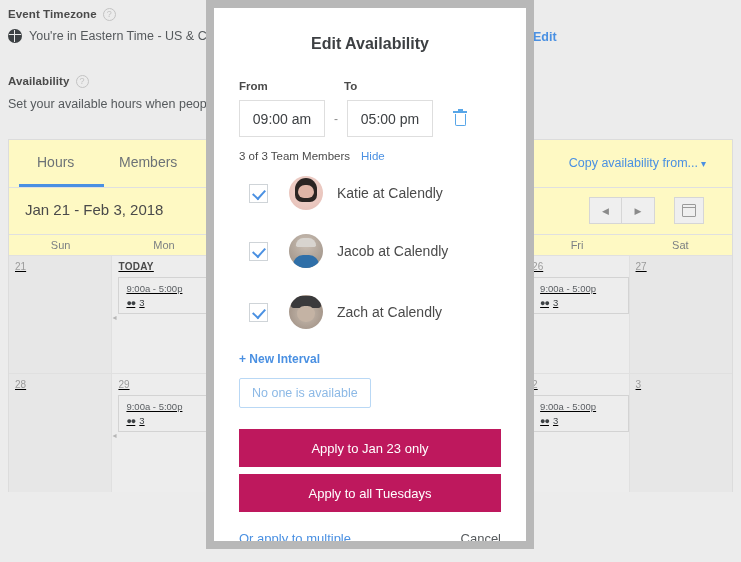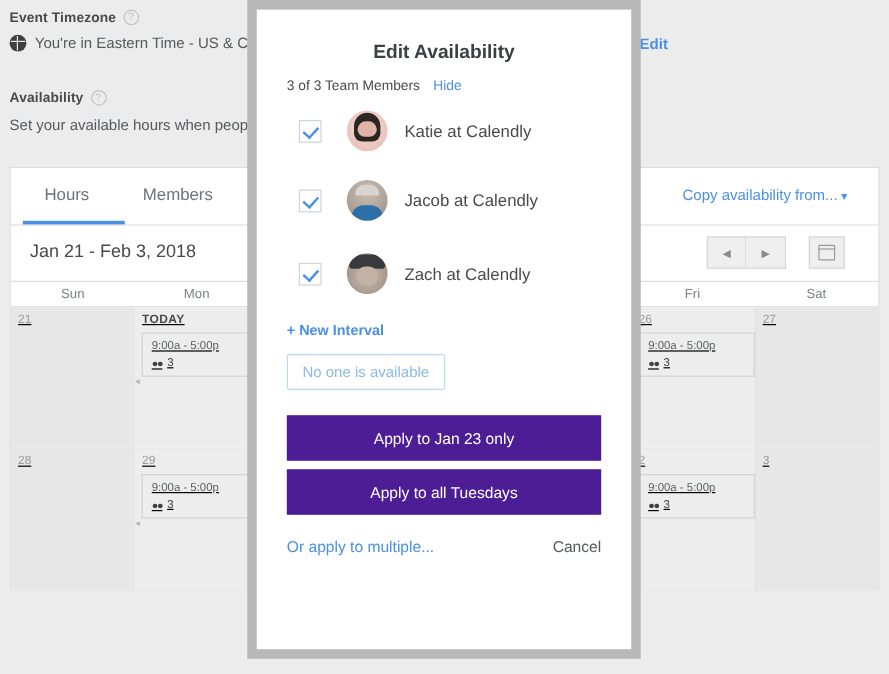--- a/index.html
+++ b/index.html
@@ -45,21 +45,21 @@
     white-space: nowrap;
   }
   .edit-link {
     position: absolute; left: 533px; top: 30px; font-size: 12.5px;
     color: #4a90e2; font-weight: bold; cursor: pointer;
   }
 
   
   .card {
     position: absolute; left: 8px; top: 139px; width: 725px; height: 353px;
-    background: #ffffff; border: 1px solid #dcdcdc;
+    background: #fef9c3; border: 1px solid #dcdcdc;
   }
   .tabs { position: relative; height: 48px; border-bottom: 1px solid #e0e0e0; }
   .tab {
     position: absolute; top: 14px; font-size: 14px; color: #6d7377;
     cursor: pointer; white-space: nowrap;
   }
   .tab.t1 { left: 28px; }
   .tab.t2 { left: 110px; }
   .tab-underline {
     position: absolute; left: 10px; top: 44px; width: 85px; height: 3px;
@@ -226,21 +226,21 @@
   .new-interval {
     margin: 17px 0 0 25px; font-size: 12px; color: #4a90e2; font-weight: bold;
     cursor: pointer; display: inline-block;
   }
   .noone {
     margin: 11px 0 0 25px; display: inline-block; padding: 7px 12px;
     border: 1px solid #b9d8f5; color: #8cb9e6; font-size: 12.5px;
     background: #fff; border-radius: 2px; cursor: pointer;
   }
   .apply-btn {
-    margin: 0 25px; height: 38px; background: #4c1d95; color: #fff;
+    margin: 0 25px; height: 38px; background: #be185d; color: #fff;
     display: flex; align-items: center; justify-content: center;
     font-size: 13px; cursor: pointer;
   }
   .apply-btn.b1 { margin-top: 21px; }
   .apply-btn.b2 { margin-top: 7px; }
   .foot {
     margin: 19px 25px 0 25px; display: flex; align-items: center;
     justify-content: space-between;
   }
   .multi-link { font-size: 13px; color: #4a90e2; cursor: pointer; }
@@ -419,20 +419,35 @@
           </div>
         </div>
     </div>
   </div>
 
   <div class="modal-shell">
     <div class="modal">
 
       <div class="modal-title">Edit Availability</div>
 
+      <div class="fields">
+        <div class="fl-row">
+          <div class="fl from">From</div>
+          <div class="fl">To</div>
+        </div>
+        <div class="in-row">
+          <div class="tinput">09:00 am</div>
+          <div class="dash">-</div>
+          <div class="tinput">05:00 pm</div>
+          <div class="trash">
+            <span class="lid"></span>
+            <span class="can"></span>
+          </div>
+        </div>
+      </div>
 
       <div class="members-line">
         <span>3 of 3 Team Members</span>
         <span class="hide-link">Hide</span>
       </div>
 
       <div id="members-list">
           <div class="member m2">
             <div class="cbx"></div>
             <div class="avatar av-katie"></div>

